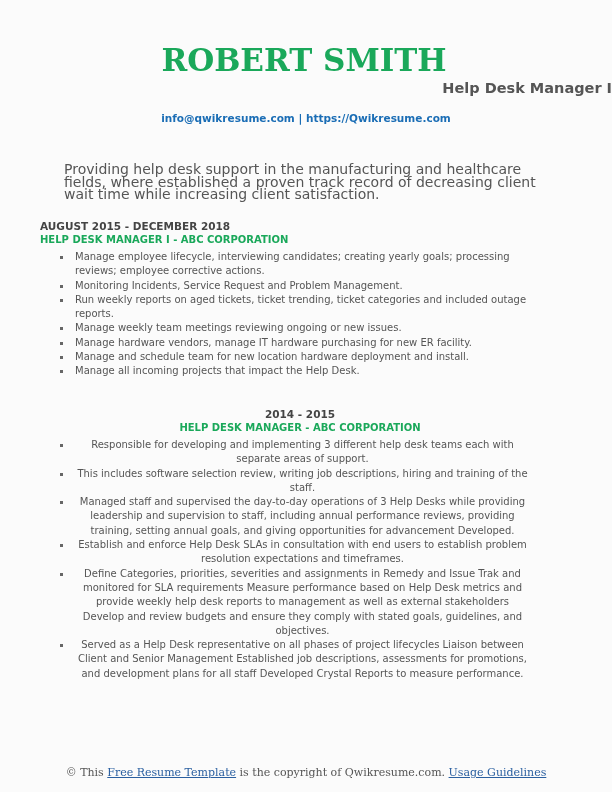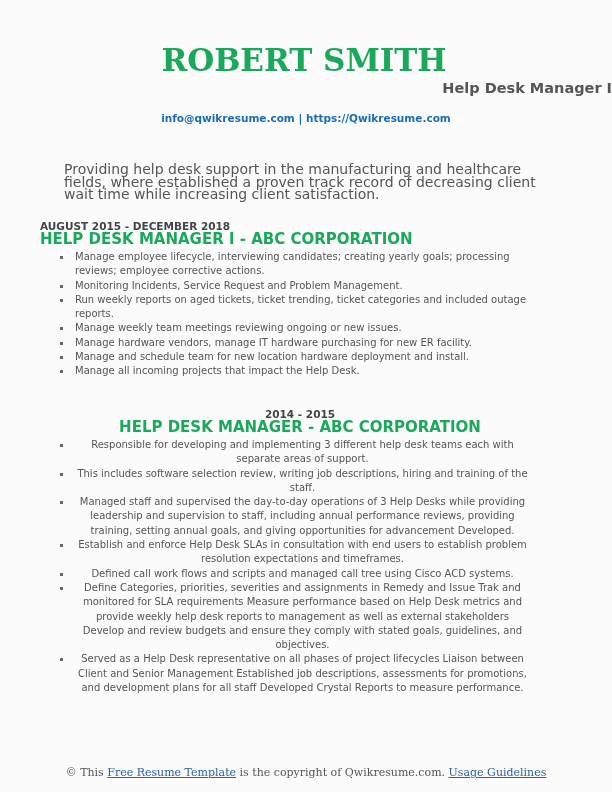--- a/index.html
+++ b/index.html
@@ -19,21 +19,21 @@
       font-size: 10.5px; font-weight: bold; color: #1a6db5; line-height: 14px;
     }
     .contact a { color: #1a6db5; text-decoration: none; }
     .contact .sep { color: #1a6db5; }
     .summary {
       position: absolute; left: 64px; top: 163px; width: 480px;
       font-size: 14px; line-height: 12.6px; color: #555;
     }
     .job { position: absolute; left: 40px; width: 520px; }
     .dates { font-size: 10.5px; font-weight: bold; color: #444; line-height: 12px; }
-    .jtitle { font-size: 15px; font-weight: bold; color: #1aa85a; line-height: 15px; }
+    .jtitle { font-size: 10px; font-weight: bold; color: #1aa85a; line-height: 15px; }
     ul.bullets { list-style: none; margin-top: 3px; }
     ul.bullets li {
       position: relative; padding-left: 35px; font-size: 10px; line-height: 14.3px; color: #555;
       width: 490px;
     }
     ul.bullets li::before {
       content: ""; position: absolute; left: 20px; top: 6px; width: 3px; height: 3px; background: #666;
     }
     .footer {
       position: absolute; left: 0; width: 612px; top: 768px; text-align: center;
@@ -72,21 +72,20 @@
   </section>
 
   <section class="job" style="top:408px;text-align:center;">
     <div class="dates">2014 - 2015</div>
     <div class="jtitle">HELP DESK MANAGER - ABC CORPORATION</div>
     <ul class="bullets">
       <li>Responsible for developing and implementing 3 different help desk teams each with separate areas of support.</li>
       <li>This includes software selection review, writing job descriptions, hiring and training of the staff.</li>
       <li>Managed staff and supervised the day-to-day operations of 3 Help Desks while providing leadership and supervision to staff, including annual performance reviews, providing training, setting annual goals, and giving opportunities for advancement Developed.</li>
       <li>Establish and enforce Help Desk SLAs in consultation with end users to establish problem resolution expectations and timeframes.</li>
-      <li>Defined call work flows and scripts and managed call tree using Cisco ACD systems.</li>
       <li>Define Categories, priorities, severities and assignments in Remedy and Issue Trak and monitored for SLA requirements Measure performance based on Help Desk metrics and provide weekly help desk reports to management as well as external stakeholders Develop and review budgets and ensure they comply with stated goals, guidelines, and objectives.</li>
       <li>Served as a Help Desk representative on all phases of project lifecycles Liaison between Client and Senior Management Established job descriptions, assessments for promotions, and development plans for all staff Developed Crystal Reports to measure performance.</li>
     </ul>
   </section>
 
   <div class="footer">
     <span>© This</span>
     <a>Free Resume Template</a>
     <span>is the copyright of Qwikresume.com.</span>
     <a>Usage Guidelines</a>

